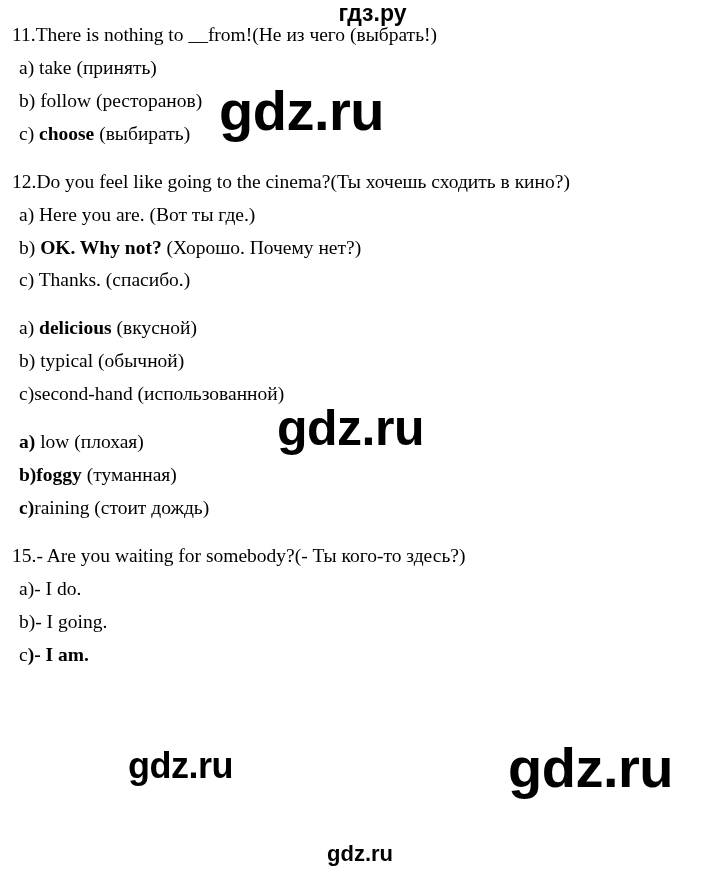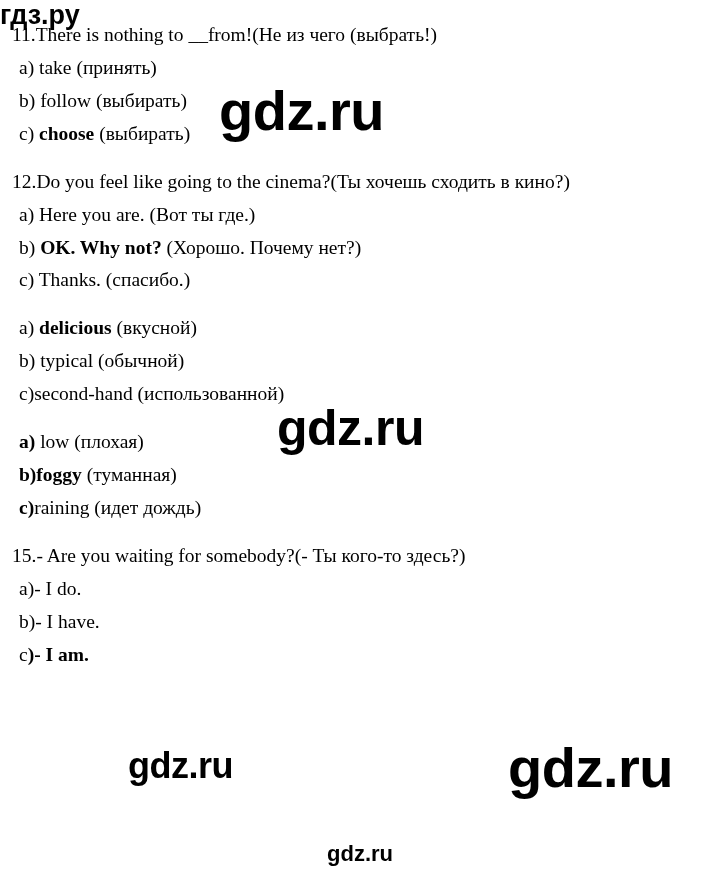--- a/index.html
+++ b/index.html
@@ -25,23 +25,24 @@
     color: #000000;
     white-space: nowrap;
     line-height: 1;
     letter-spacing: -0.5px;
     z-index: 5;
   }
   .wm-header {
     left: 0;
     right: 0;
     top: 2px;
-    text-align: left;
-    font-size: 27px;
+    text-align: center;
+    font-size: 23px;
     letter-spacing: 0px;
+    padding-left: 25px;
   }
   .wm-big-1 { left: 219px; top: 83px;  font-size: 56px; }
   .wm-big-2 { left: 277px; top: 403px; font-size: 50px; }
   .wm-mid-1 { left: 128px; top: 748px; font-size: 36px; }
   .wm-big-3 { left: 508px; top: 740px; font-size: 56px; }
   .wm-foot  { left: 0; right: 0; top: 843px; text-align: center; font-size: 22px; letter-spacing: 0px; }
 
   
   .sheet {
     position: relative;
@@ -86,39 +87,39 @@
 <div class="wm wm-big-2">gdz.ru</div>
 <div class="wm wm-mid-1">gdz.ru</div>
 <div class="wm wm-big-3">gdz.ru</div>
 <div class="wm wm-foot">gdz.ru</div>
 
 <div class="sheet">
   <div id="exercise-list">
       <div class="qblock">
         <p class="stem"><span>11.</span><span>There is nothing to __from!(Не из чего (выбрать!)</span></p>
         <p class="opt"><span>a)</span><span> take (принять)</span></p>
-        <p class="opt"><span>b)</span><span> follow (выбирать)</span></p>
+        <p class="opt"><span>b)</span><span> follow (ресторанов)</span></p>
         <p class="opt"><span>c)</span><span> </span><span class="ans">choose</span><span> (выбирать)</span></p>
       </div>
       <div class="qblock">
         <p class="stem justify"><span>12.</span><span>Do you feel like going to the cinema?(Ты хочешь сходить в кино?)</span></p>
         <p class="opt"><span>a)</span><span> Here you are. (Вот ты где.)</span></p>
         <p class="opt"><span>b)</span><span> </span><span class="ans">OK. Why not?</span><span> (Хорошо. Почему нет?)</span></p>
         <p class="opt"><span>c)</span><span> Thanks. (спасибо.)</span></p>
       </div>
       <div class="qblock">
         <p class="opt"><span>a)</span><span> </span><span class="ans">delicious</span><span> (вкусной)</span></p>
         <p class="opt"><span>b)</span><span> typical (обычной)</span></p>
         <p class="opt"><span>c)</span><span>second-hand (использованной)</span></p>
       </div>
       <div class="qblock">
         <p class="opt"><span class="mk-bold">a)</span><span> low (плохая)</span></p>
         <p class="opt"><span class="mk-bold">b)</span><span class="ans">foggy</span><span> (туманная)</span></p>
-        <p class="opt"><span class="mk-bold">c)</span><span>raining (идет дождь)</span></p>
+        <p class="opt"><span class="mk-bold">c)</span><span>raining (стоит дождь)</span></p>
       </div>
       <div class="qblock">
         <p class="stem"><span>15.</span><span>- Are you waiting for somebody?(- Ты кого-то здесь?)</span></p>
         <p class="opt"><span>a)</span><span>- I do.</span></p>
-        <p class="opt"><span>b)</span><span>- I have.</span></p>
+        <p class="opt"><span>b)</span><span>- I going.</span></p>
         <p class="opt"><span>c</span><span class="ans">)- I am.</span></p>
       </div>
     </div>
 </div>
 
 </body></html>

